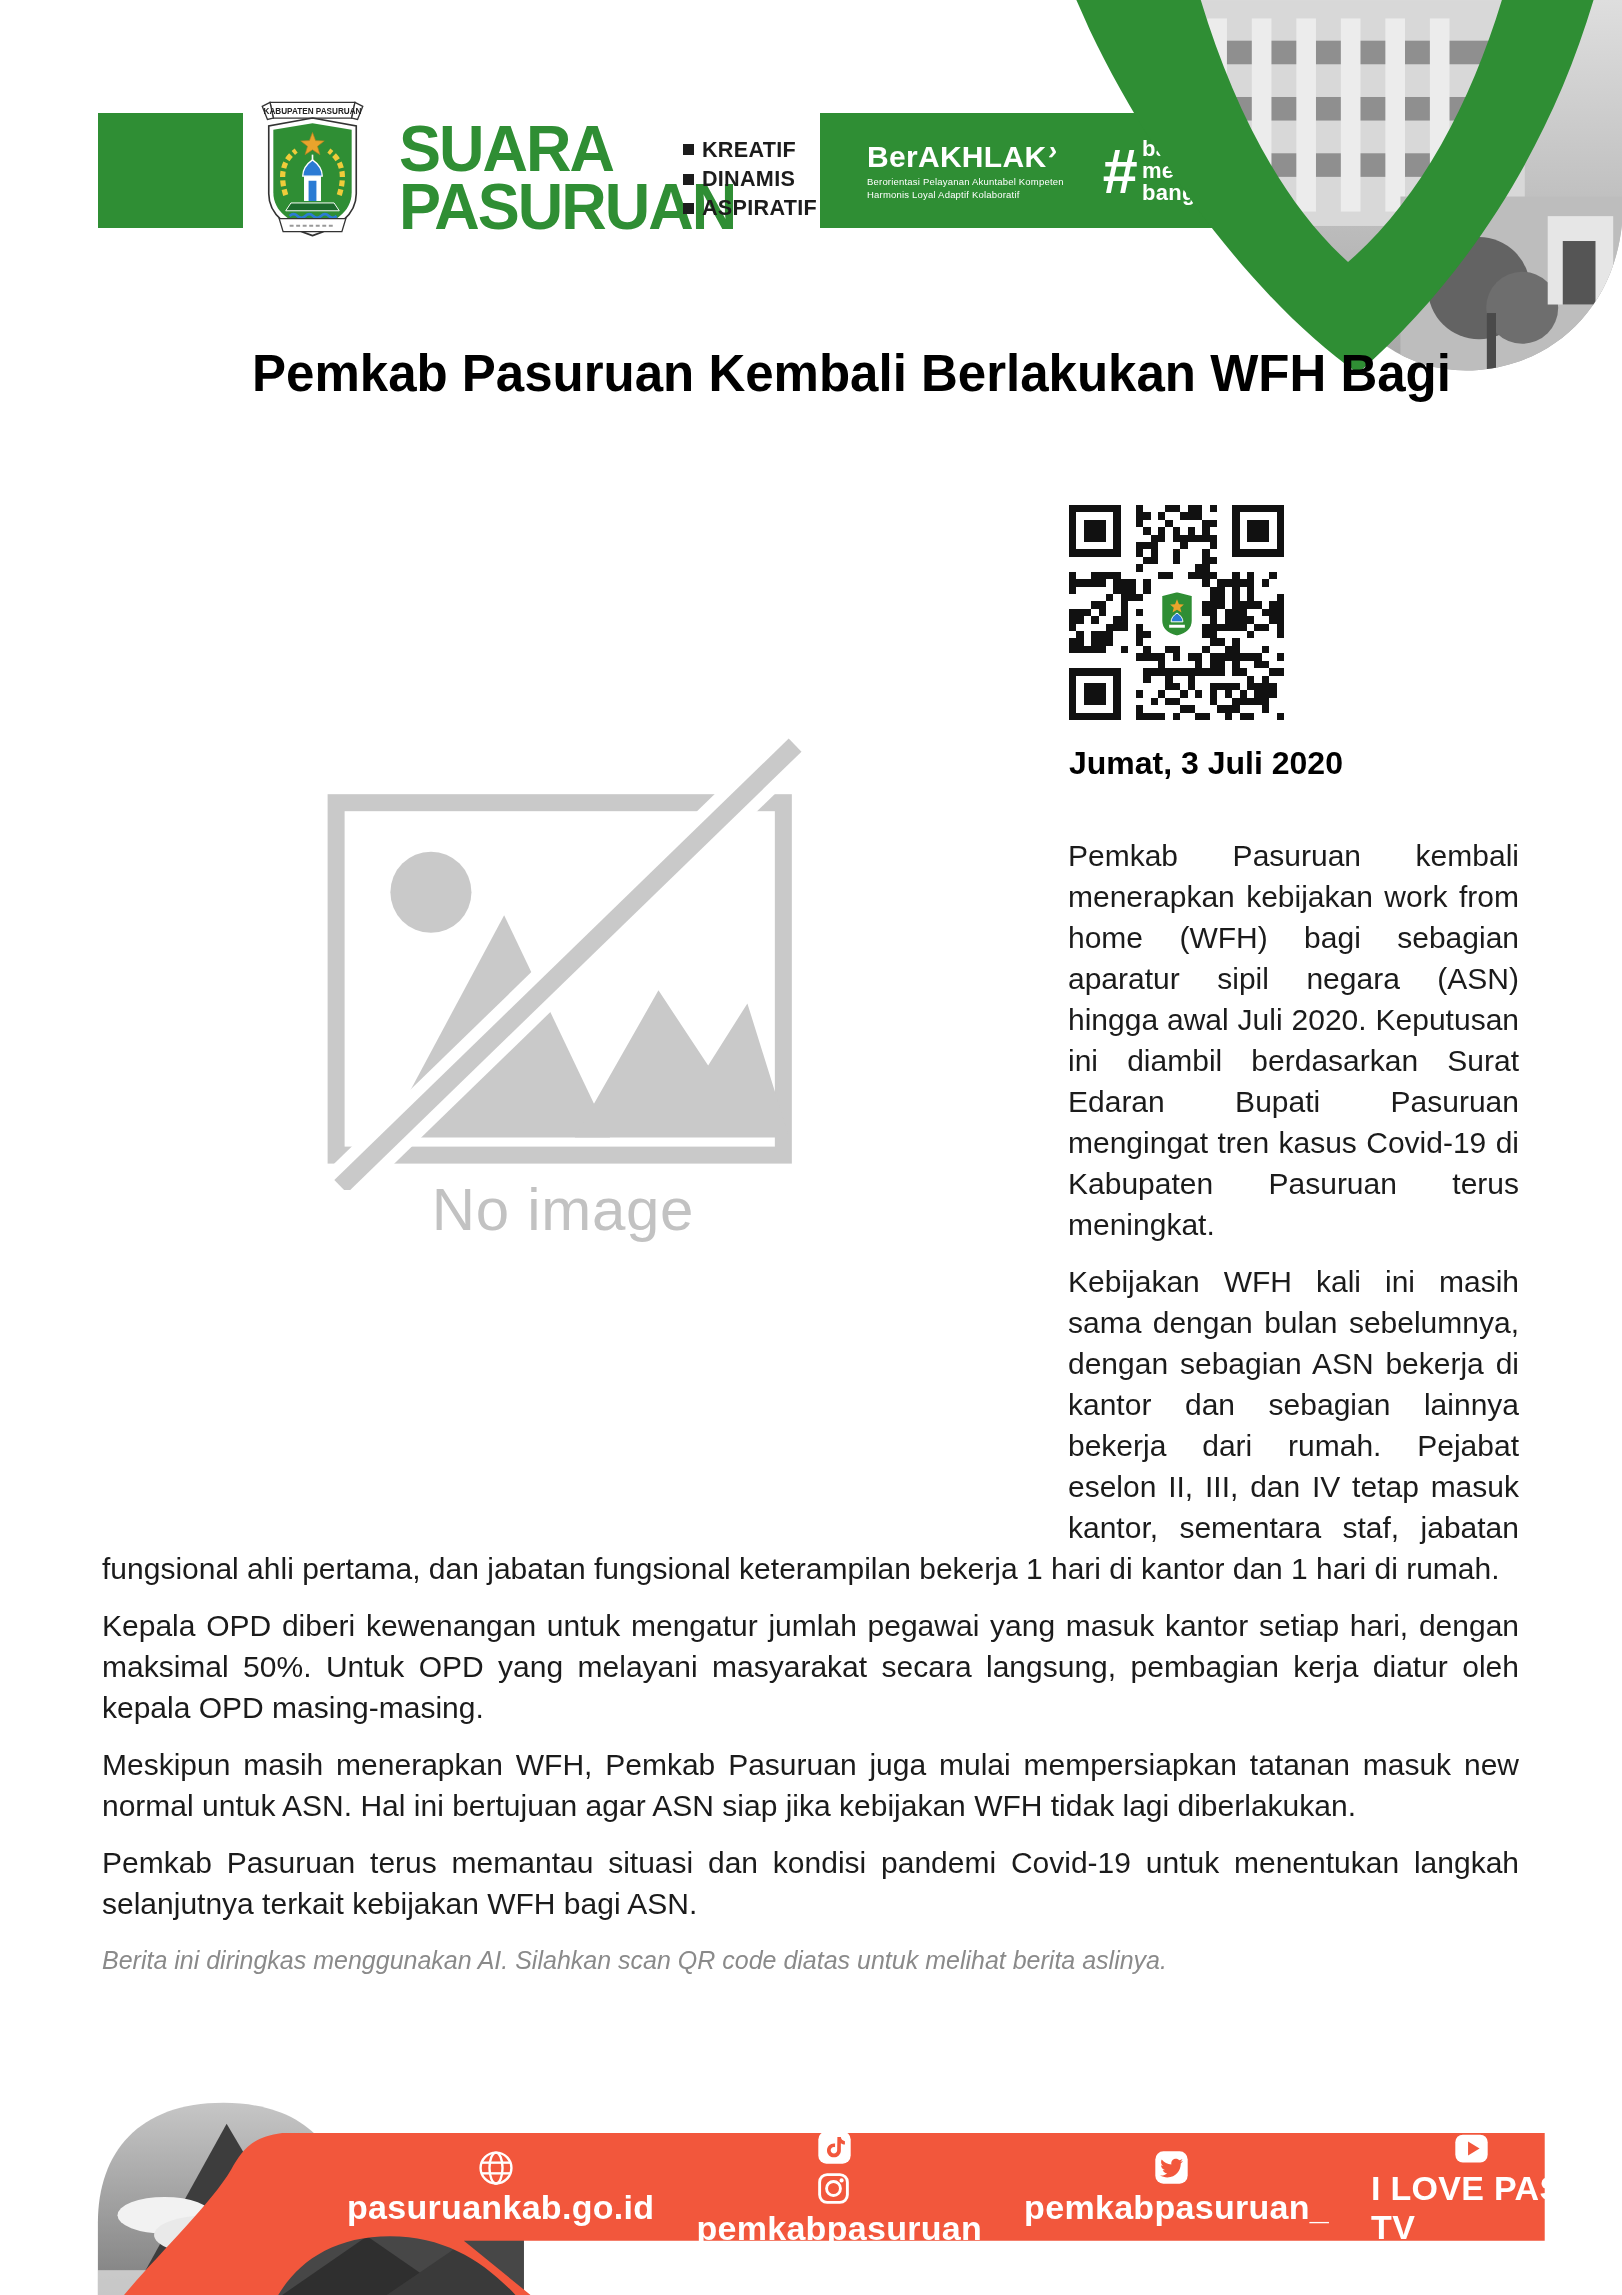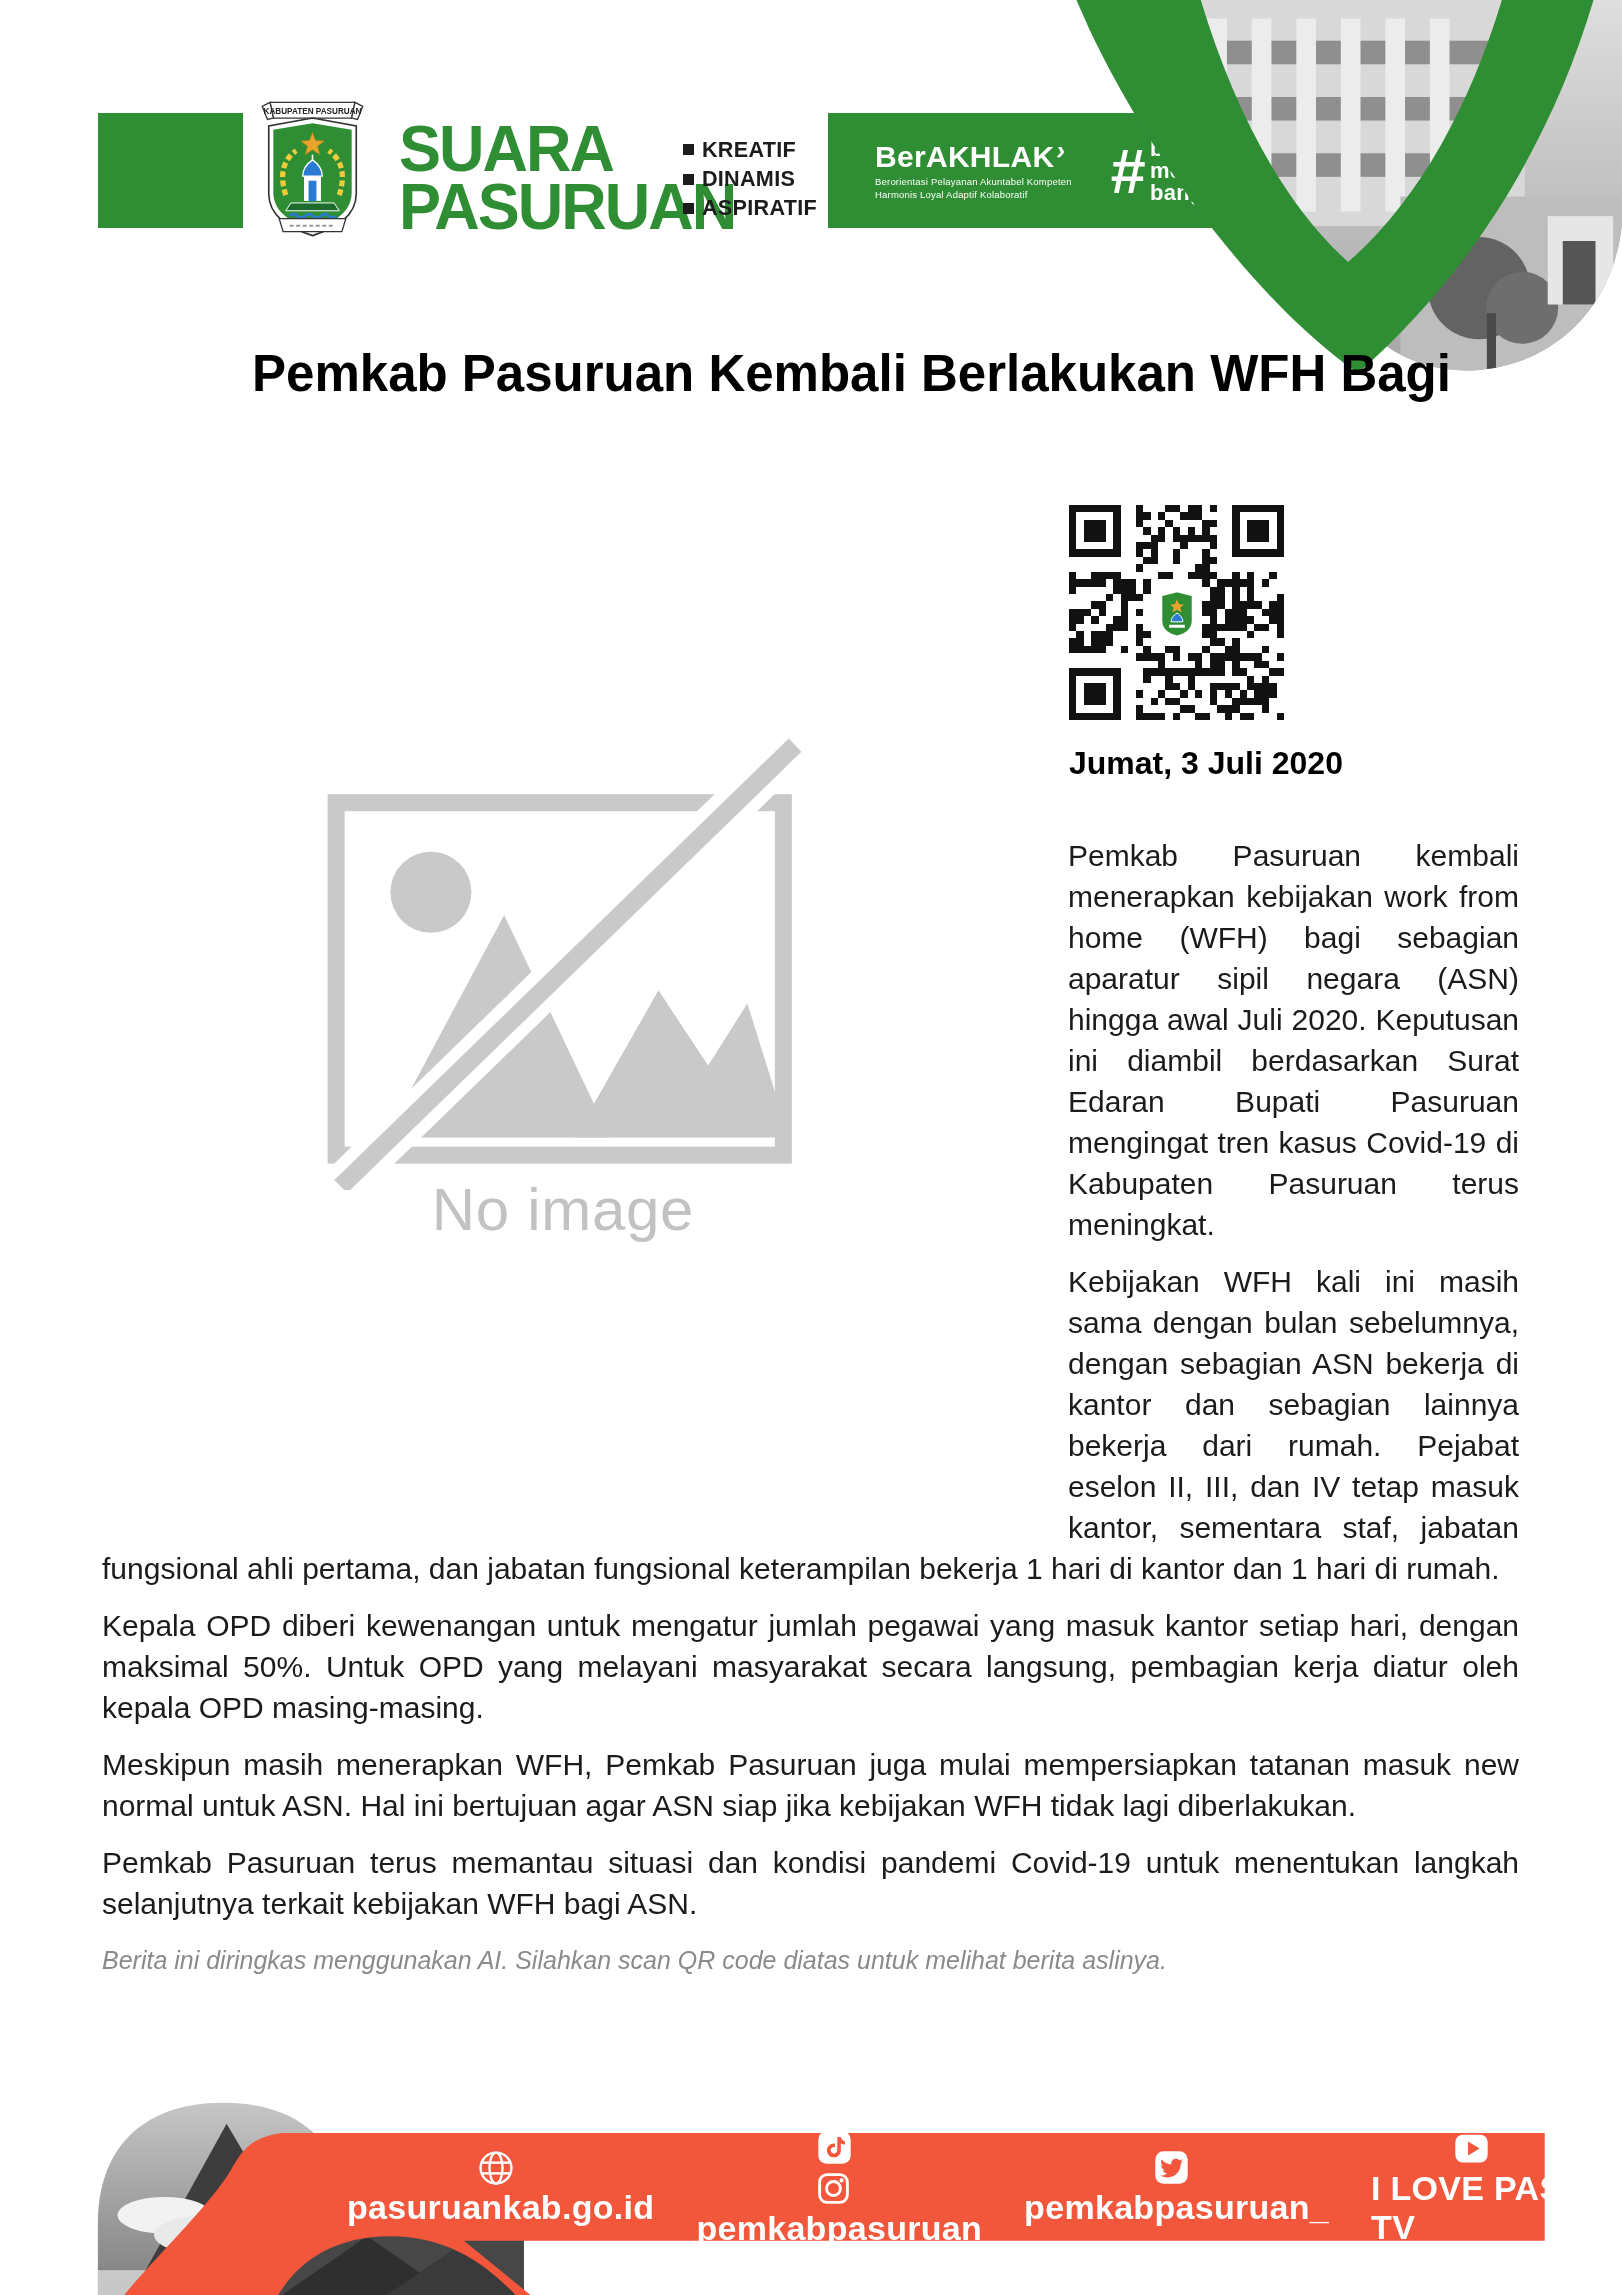--- a/index.html
+++ b/index.html
@@ -11,21 +11,21 @@
   .emblem{position:absolute;left:257px;top:97px;width:111px;height:144px;}
   .masthead-name{position:absolute;left:399px;top:119px;line-height:56px;
                  font-size:63px;font-weight:700;letter-spacing:-2px;color:#2F8E34;
                  transform:scaleY(1.04);transform-origin:top left;}
   .tagline{position:absolute;left:683px;top:135px;}
   .tagline-item{display:flex;align-items:center;height:29.4px;}
   .tagline-sq{width:11px;height:11px;background:#1c1c1c;margin-right:7.9px;flex:0 0 auto;}
   .tagline-item span.lbl{font-size:21.6px;font-weight:700;color:#1c1c1c;letter-spacing:0.3px;}
 
   .green-band{position:absolute;left:820px;top:113px;width:492px;height:115px;background:#2F8E34;
-              display:flex;align-items:center;padding-left:47px;box-sizing:border-box;gap:38px;margin-left:8px;}
+              display:flex;align-items:center;padding-left:47px;box-sizing:border-box;gap:38px;}
   .berakhlak{color:#fff;}
   .berakhlak .t{font-size:30px;font-weight:700;letter-spacing:0.3px;display:flex;align-items:flex-start;}
   .berakhlak .arrow{font-size:26px;font-weight:700;transform:skewX(-8deg) translateY(-5.2px);margin-left:1.3px;}
   .berakhlak .s{font-size:9.5px;line-height:12.4px;letter-spacing:0.2px;margin-top:2.6px;}
   .bangga{display:flex;align-items:center;color:#fff;}
   .bangga .hash{font-size:63px;font-weight:700;font-style:italic;line-height:52px;margin-right:5.2px;}
   .bangga .col div{font-size:22px;font-weight:700;line-height:22px;letter-spacing:0.3px;}
 
   .corner-art{position:absolute;top:0;right:0;width:563px;height:393px;}
 

